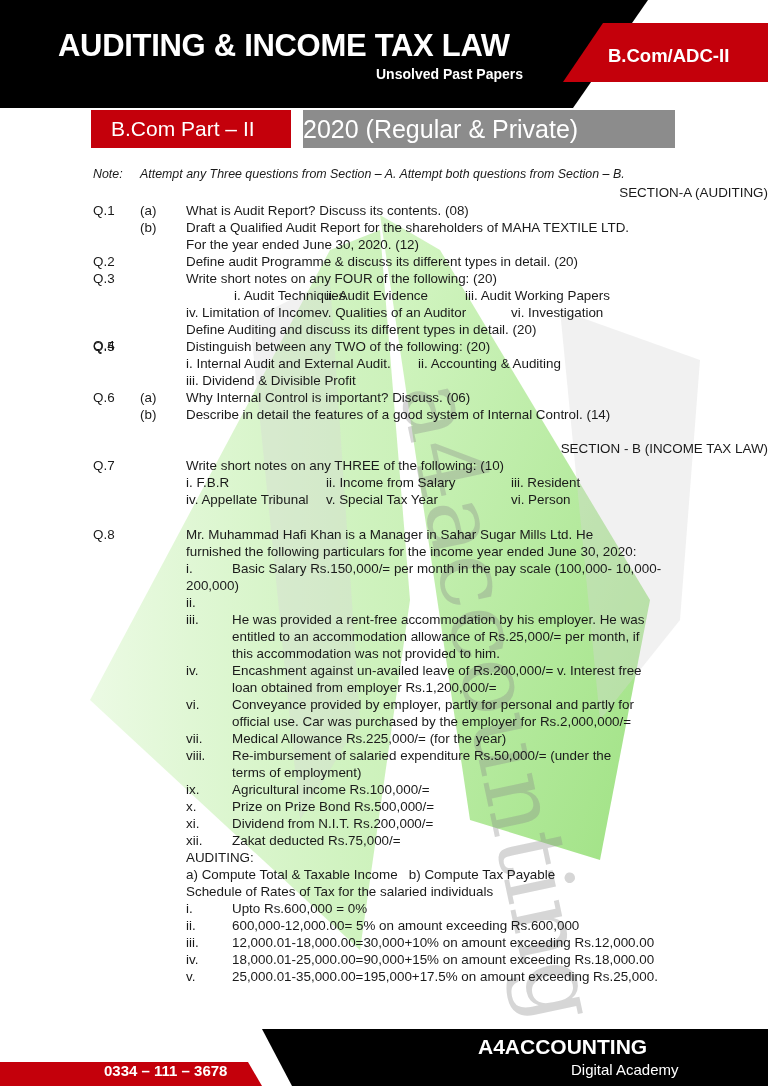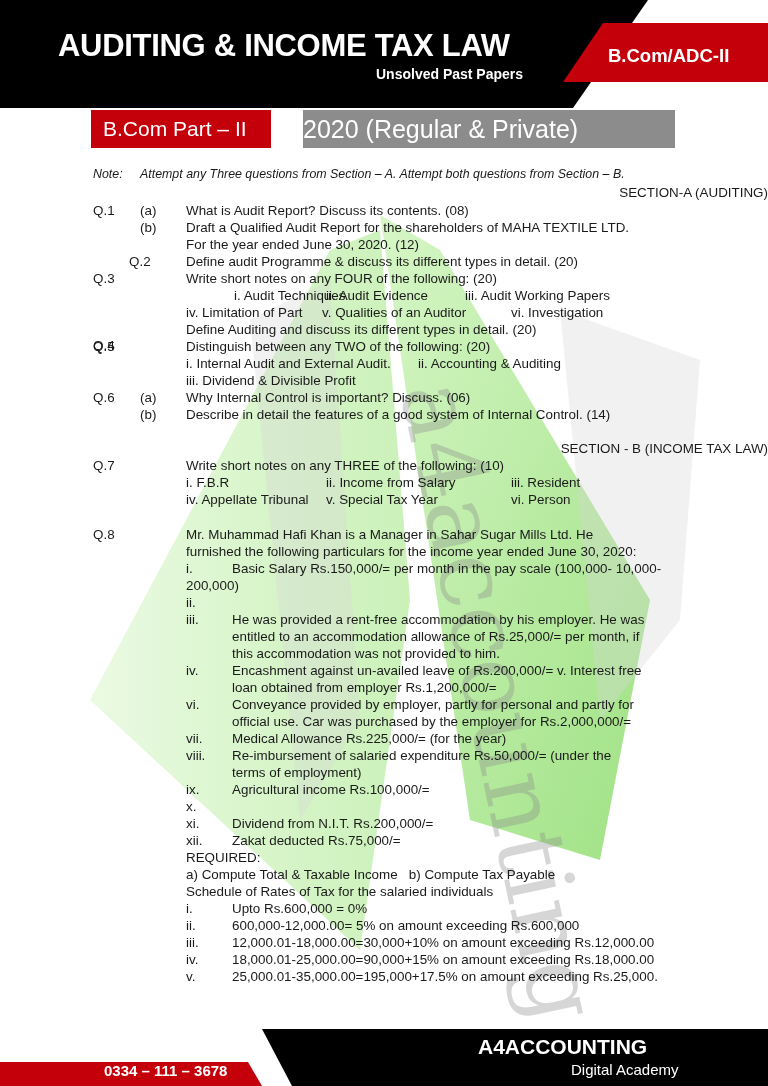--- a/index.html
+++ b/index.html
@@ -5,21 +5,21 @@
   * { margin: 0; padding: 0; box-sizing: border-box; }
   html, body { width: 768px; height: 1086px; background: #ffffff; overflow: hidden; }
   body { position: relative; font-family: "DejaVu Sans", sans-serif; color: #1a1a1a; }
 
   
   .hdr-black { position: absolute; left: 0; top: 0; width: 768px; height: 108px; }
   .hdr-black svg { position: absolute; left: 0; top: 0; }
   .hdr-title { position: absolute; left: 58px; top: 28px; font-family: "Liberation Sans", sans-serif; font-weight: bold; font-size: 31px; color: #fff; letter-spacing: -0.3px; white-space: nowrap; }
   .hdr-sub { position: absolute; left: 376px; top: 66px; font-family: "Liberation Sans", sans-serif; font-weight: bold; font-size: 14px; color: #fff; white-space: nowrap; }
   .hdr-badge { position: absolute; left: 608px; top: 45px; font-family: "Liberation Sans", sans-serif; font-weight: bold; font-size: 18.5px; color: #fff; white-space: nowrap; }
-  .bar2-red { position: absolute; left: 91px; top: 110px; width: 180px; height: 38px; background: #c4000b; color: #fff; font-family: "Liberation Sans", sans-serif; font-size: 21px; line-height: 38px; padding-left: 12px; white-space: nowrap; }
+  .bar2-red { position: absolute; left: 91px; top: 110px; width: 200px; height: 38px; background: #c4000b; color: #fff; font-family: "Liberation Sans", sans-serif; font-size: 21px; line-height: 38px; padding-left: 20px; white-space: nowrap; }
   .bar2-grey { position: absolute; left: 303px; top: 110px; width: 372px; height: 38px; background: #8c8c8c; color: #fff; font-family: "Liberation Sans", sans-serif; font-size: 25px; line-height: 38px; padding-left: 0; white-space: nowrap; }
 
   
   .watermark { position: absolute; left: 0; top: 0; width: 768px; height: 1086px; pointer-events: none; }
 
   
   .content { position: absolute; left: 0; top: 0; width: 768px; height: 1086px; font-family: "Liberation Sans", sans-serif; font-size: 13.4px; line-height: 17px; }
   .line { position: absolute; white-space: nowrap; }
   .note { left: 93px; top: 166px; font-style: italic; font-size: 12.4px; }
   .note .lbl { display: inline-block; width: 47px; }
@@ -77,29 +77,29 @@
 
   <div class="line center" style="top:184px;">SECTION-A (AUDITING)</div>
 
   <div class="qn" style="top:202px;">Q.1</div>
   <div class="sub" style="top:202px;">(a)</div>
   <div class="txt line" style="top:202px;">What is Audit Report? Discuss its contents. (08)</div>
   <div class="sub" style="top:219px;">(b)</div>
   <div class="txt line" style="top:219px;">Draft a Qualified Audit Report for the shareholders of MAHA TEXTILE LTD.</div>
   <div class="txt line" style="top:236px;">For the year ended June 30, 2020. (12)</div>
 
-  <div class="qn" style="top:253px;margin-left:36px;">Q.2</div>
+  <div class="qn" style="top:253px;">Q.2</div>
   <div class="txt line" style="top:253px;">Define audit Programme &amp; discuss its different types in detail. (20)</div>
 
   <div class="qn" style="top:270px;">Q.3</div>
   <div class="txt line" style="top:270px;">Write short notes on any FOUR of the following: (20)</div>
   <div class="line" style="left:186px; top:287px;padding-left:48px;">i. Audit Techniques</div>
   <div class="line" style="left:326px; top:287px;">ii. Audit Evidence</div>
   <div class="line" style="left:465px; top:287px;">iii. Audit Working Papers</div>
-  <div class="line" style="left:186px; top:304px;">iv. Limitation of Part</div>
+  <div class="line" style="left:186px; top:304px;">iv. Limitation of Income</div>
   <div class="line" style="left:322px; top:304px;">v. Qualities of an Auditor</div>
   <div class="line" style="left:511px; top:304px;">vi. Investigation</div>
 
   <div class="qn" style="top:337px;">Q.4</div>
   <div class="txt line" style="top:321px;">Define Auditing and discuss its different types in detail. (20)</div>
 
   <div class="qn" style="top:338px;">Q.5</div>
   <div class="txt line" style="top:338px;">Distinguish between any TWO of the following: (20)</div>
   <div class="line" style="left:186px; top:355px;">i. Internal Audit and External Audit.</div>
   <div class="line" style="left:418px; top:355px;">ii. Accounting &amp; Auditing</div>
@@ -149,28 +149,29 @@
   <div class="rt line" style="top:730px;">Medical Allowance Rs.225,000/= (for the year)</div>
 
   <div class="rn" style="top:747px;">viii.</div>
   <div class="rt line" style="top:747px;">Re-imbursement of salaried expenditure Rs.50,000/= (under the</div>
   <div class="rt line" style="top:764px;">terms of employment)</div>
 
   <div class="rn" style="top:781px;">ix.</div>
   <div class="rt line" style="top:781px;">Agricultural income Rs.100,000/=</div>
 
   <div class="rn" style="top:798px;">x.</div>
+  <div class="rt line" style="top:798px;">Prize on Prize Bond Rs.500,000/=</div>
 
   <div class="rn" style="top:815px;">xi.</div>
   <div class="rt line" style="top:815px;">Dividend from N.I.T. Rs.200,000/=</div>
 
   <div class="rn" style="top:832px;">xii.</div>
   <div class="rt line" style="top:832px;">Zakat deducted Rs.75,000/=</div>
 
-  <div class="txt line" style="top:849px;">REQUIRED:</div>
+  <div class="txt line" style="top:849px;">AUDITING:</div>
   <div class="txt line" style="top:866px; white-space:pre;">a) Compute Total &amp; Taxable Income   b) Compute Tax Payable</div>
   <div class="txt line" style="top:883px;">Schedule of Rates of Tax for the salaried individuals</div>
 
   <div class="rn" style="top:900px;">i.</div>
   <div class="rt line" style="top:900px;">Upto Rs.600,000 = 0%</div>
   <div class="rn" style="top:917px;">ii.</div>
   <div class="rt line" style="top:917px;">600,000-12,000.00= 5% on amount exceeding Rs.600,000</div>
   <div class="rn" style="top:934px;">iii.</div>
   <div class="rt line" style="top:934px;">12,000.01-18,000.00=30,000+10% on amount exceeding Rs.12,000.00</div>
   <div class="rn" style="top:951px;">iv.</div>

